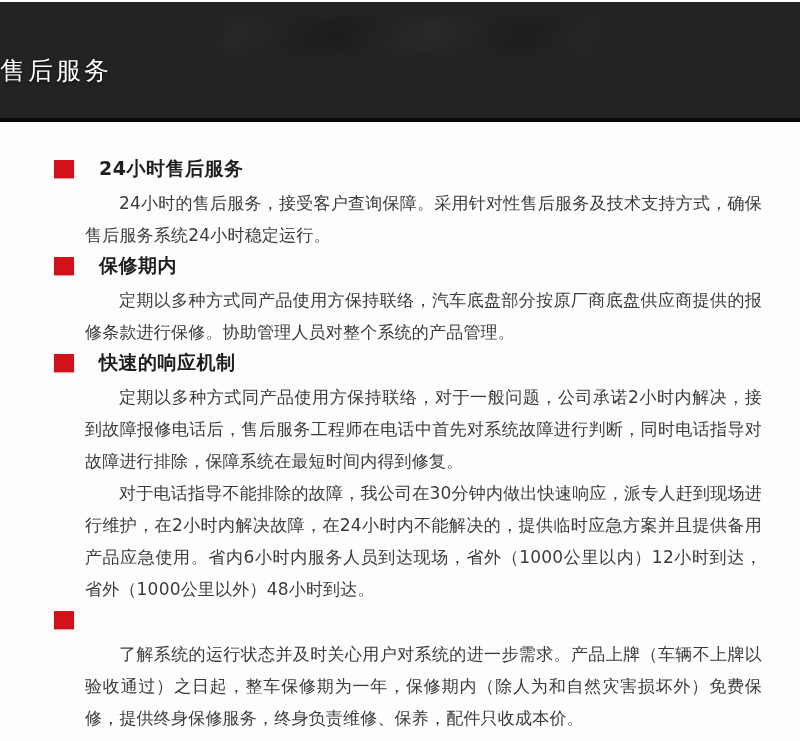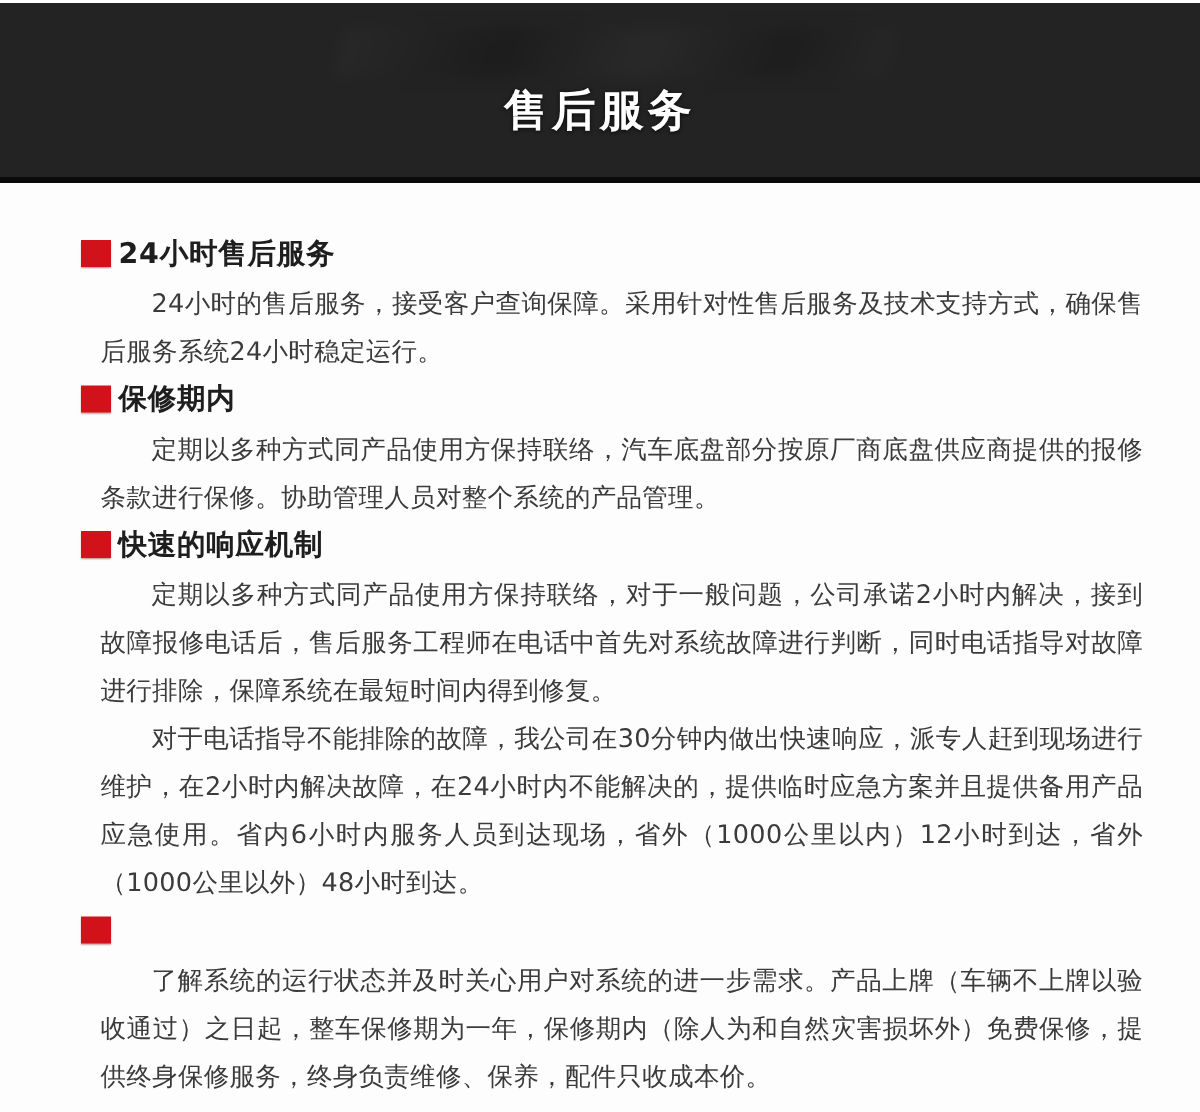--- a/index.html
+++ b/index.html
@@ -42,57 +42,56 @@
     filter: blur(5px);
     transform: skewX(-14deg);
     opacity: 0.5;
   }
   .banner-title {
     position: absolute;
     left: 0;
     right: 0;
     top: 52px;
     margin: 0;
-    text-align: center;
     color: #ffffff;
-    font-size: 29px;
-    font-weight: bold;
+    font-size: 25px;
+    font-weight: normal;
     letter-spacing: 3px;
     text-shadow: 0 1px 3px rgba(0,0,0,0.75);
   }
   
   .content {
     padding: 35px 38px 0 54px;
   }
   .section {
     margin: 0 0 3px 0;
   }
   .section-heading {
     display: flex;
     align-items: center;
-    gap: 5px;
+    gap: 25px;
     height: 23px;
     margin: 0 0 7px 0;
   }
   .bullet {
     flex: none;
     width: 20px;
     height: 18px;
     background: var(--accent-red, #d1121a);
     box-shadow: 0 1px 1px rgba(120,0,0,0.35);
   }
   .heading-text {
     margin: 0;
     font-size: 19px;
     font-weight: bold;
     color: var(--heading-text, #1e1e1e);
     letter-spacing: 0.5px;
   }
   .section-paragraphs {
-    margin-left: 13px;
+    margin-left: 31px;
   }
   .para {
     margin: 0;
     font-size: 17px;
     line-height: 32px;
     color: var(--body-text, #3b3b3b);
     text-indent: 2em;
     text-align: justify;
     letter-spacing: 0.2px;
   }

